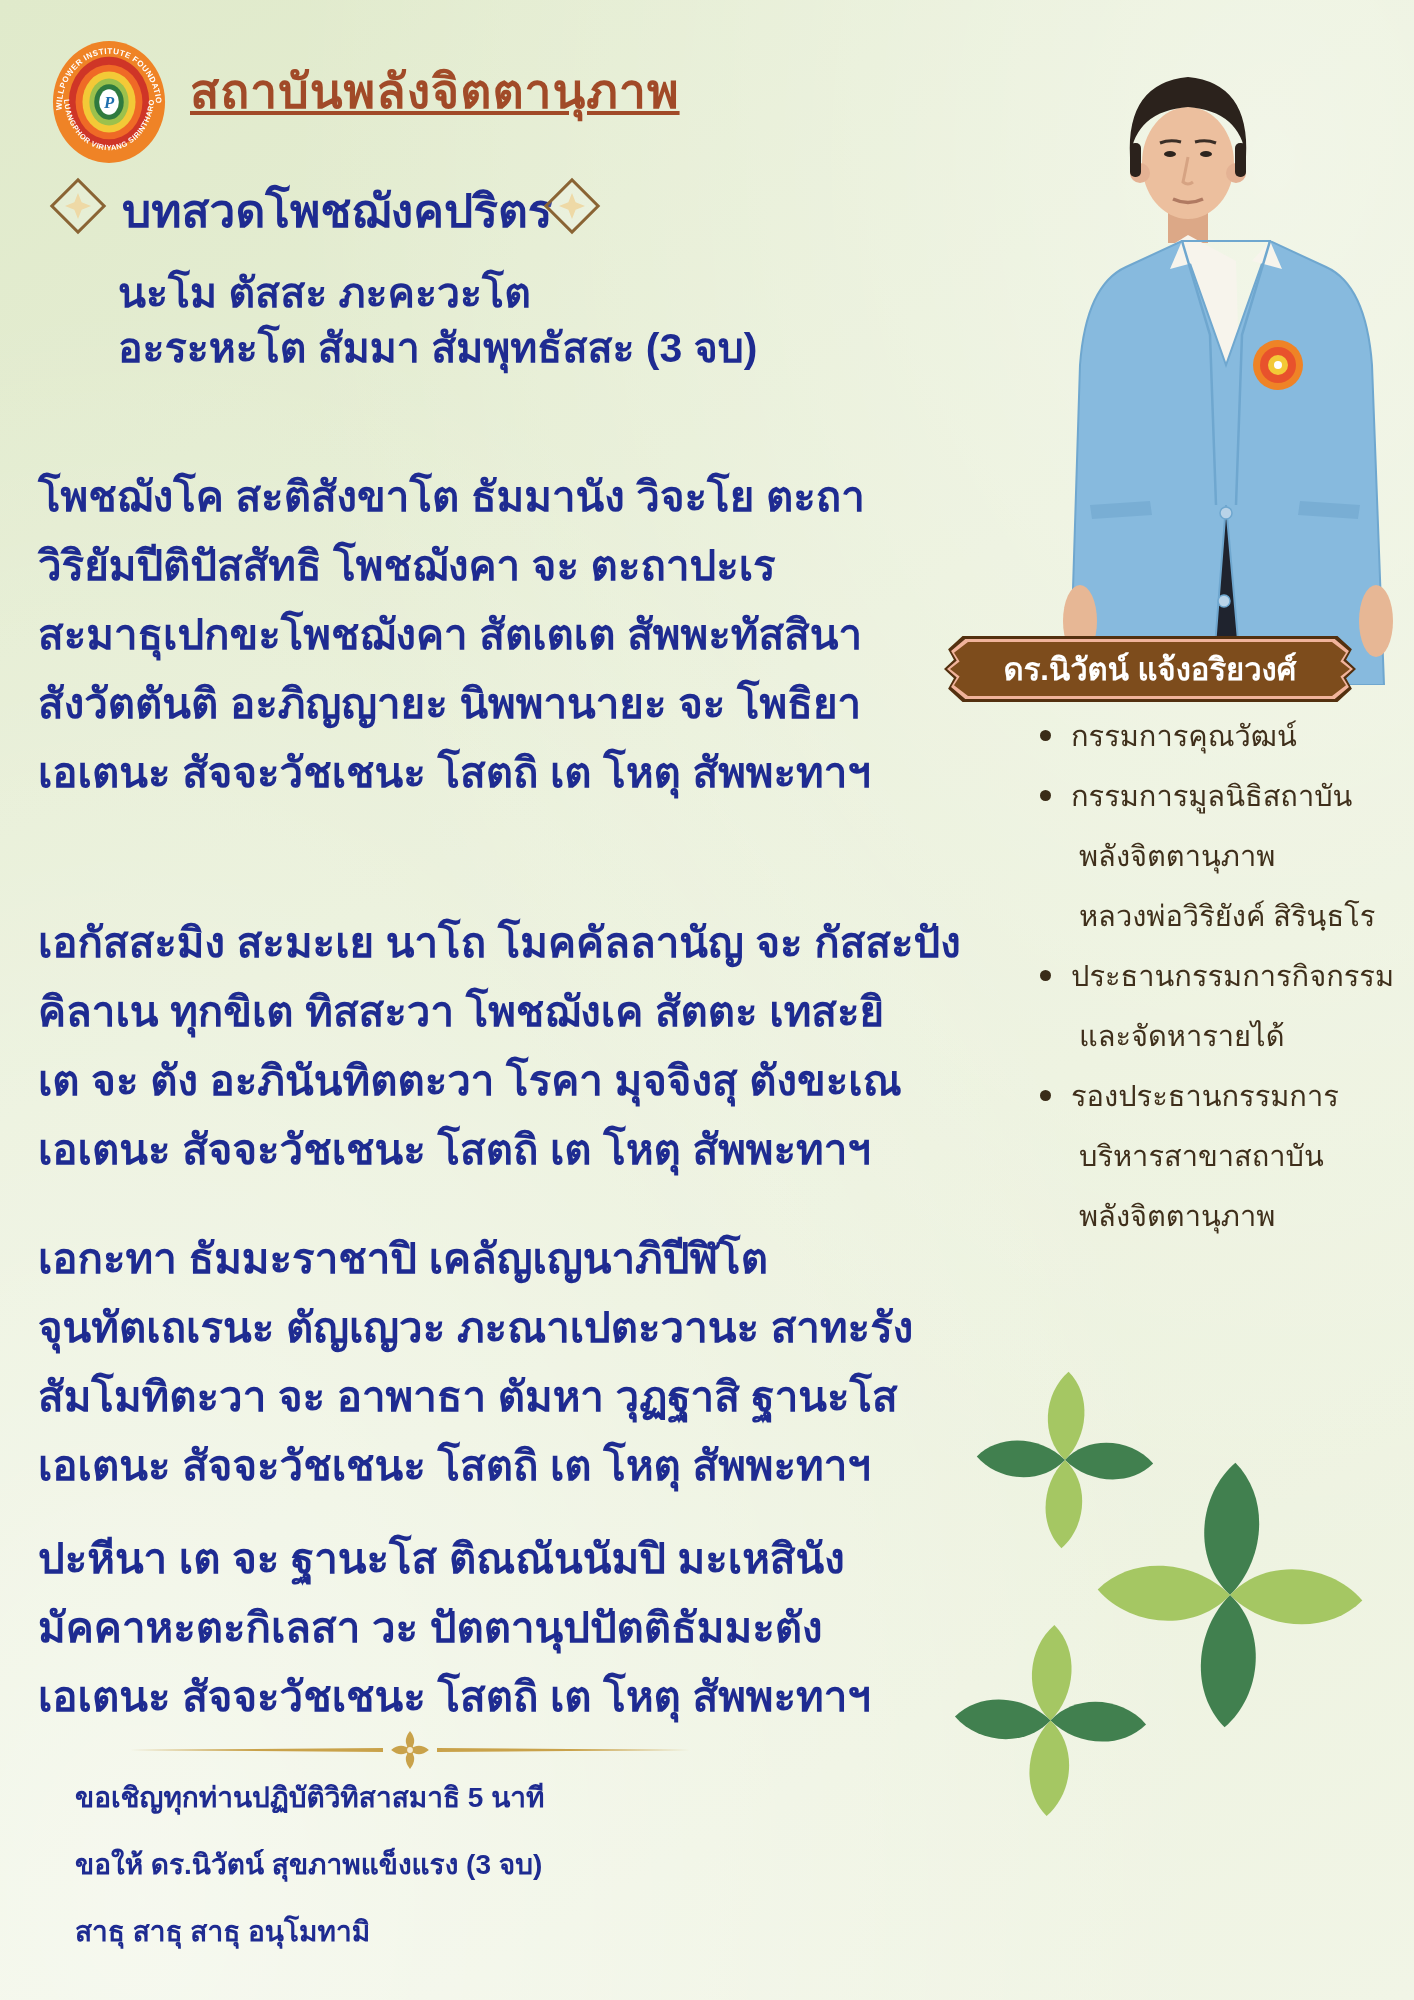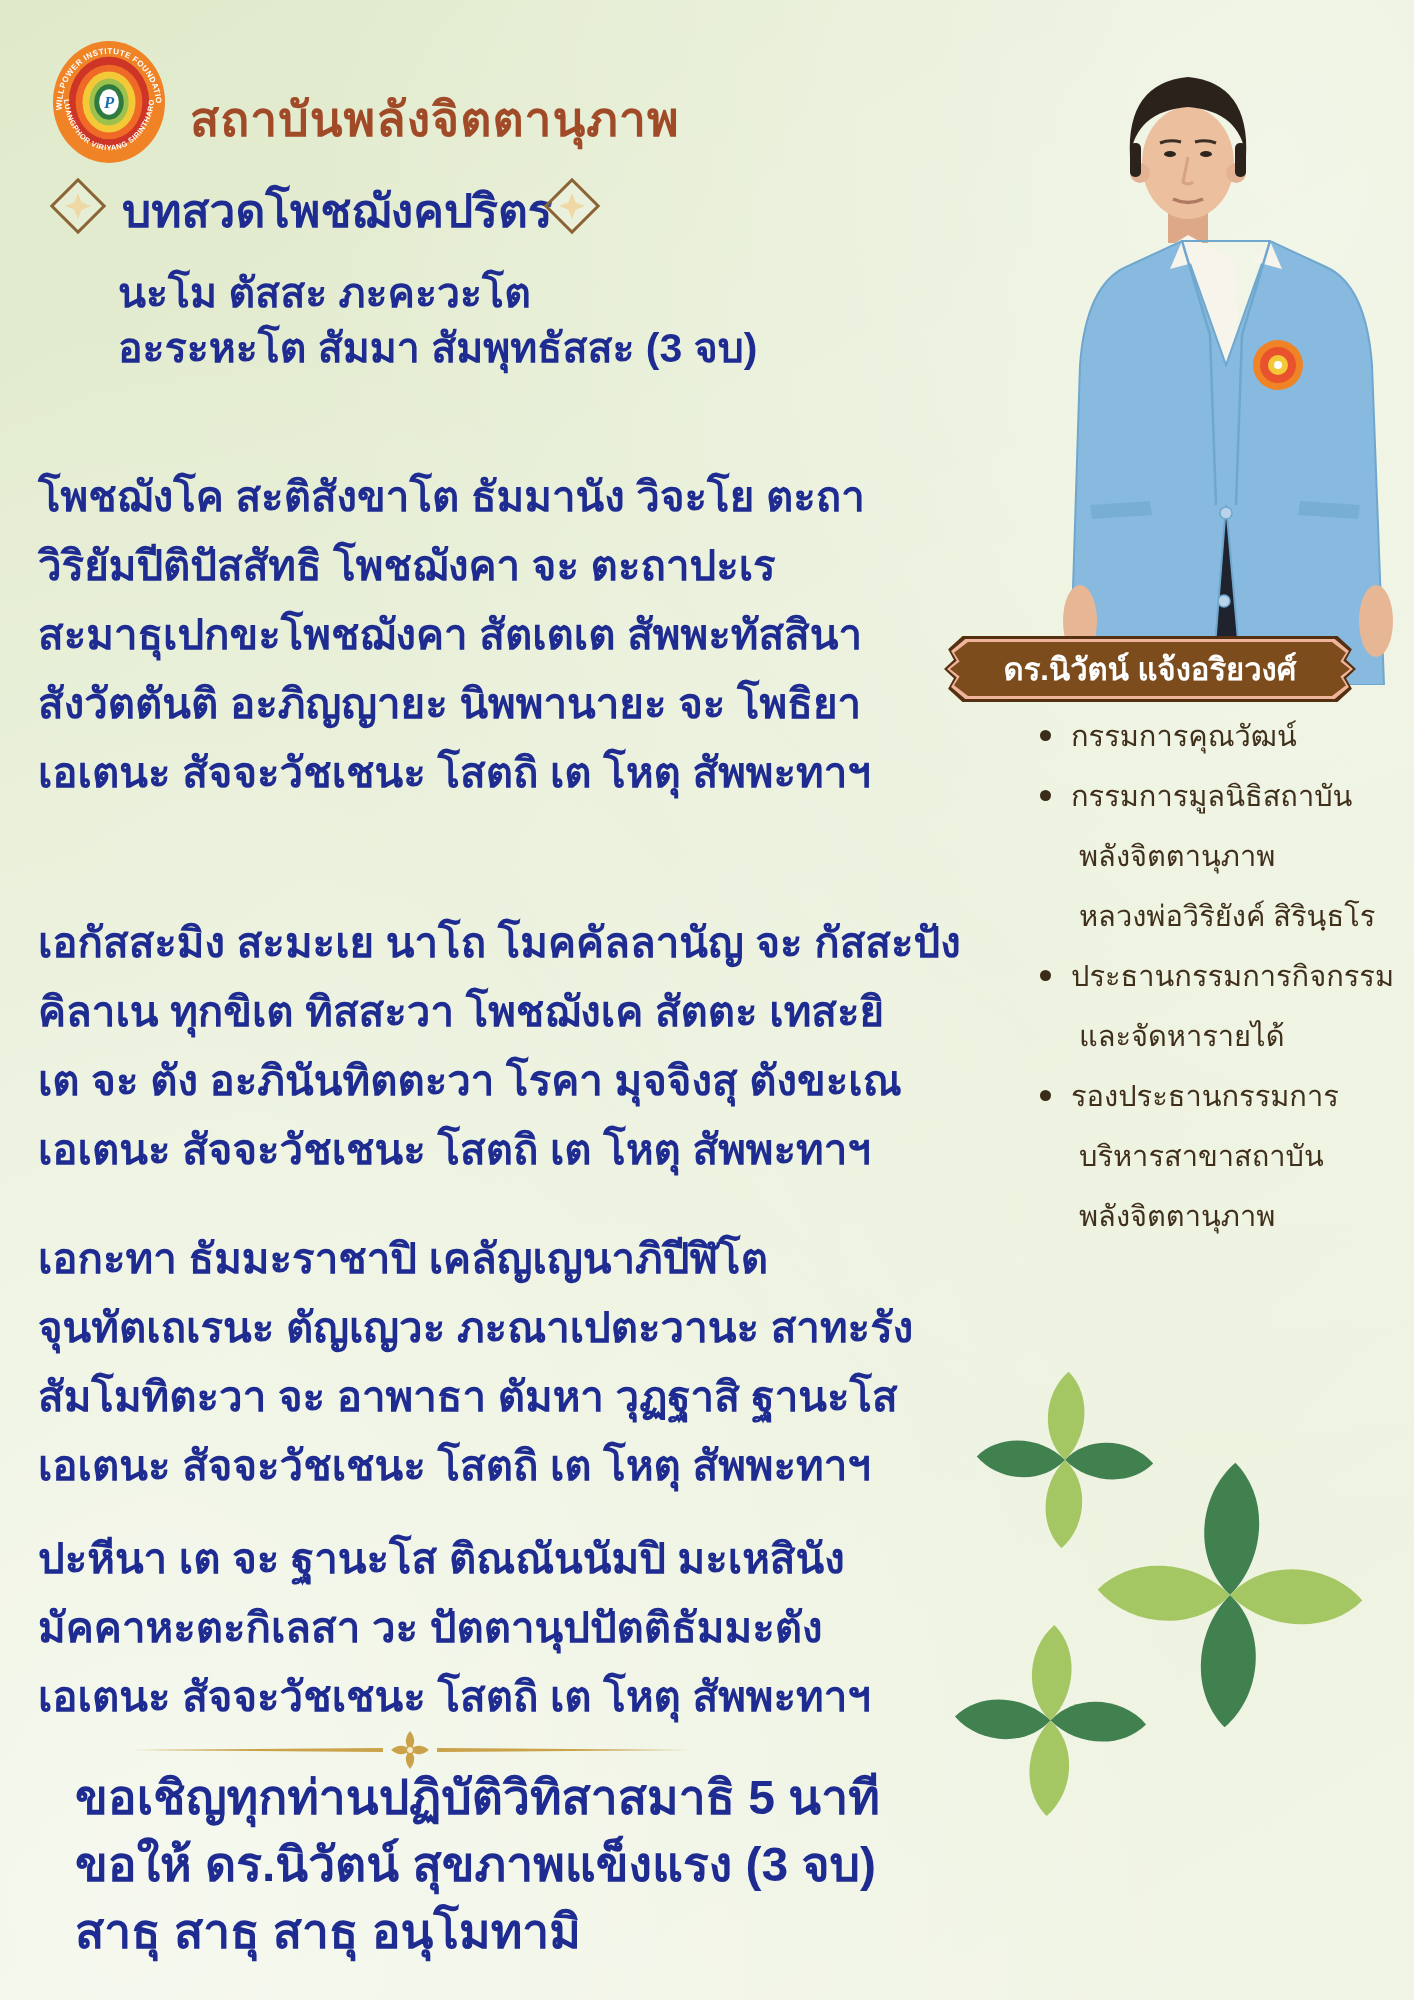--- a/index.html
+++ b/index.html
@@ -9,22 +9,22 @@
     overflow:hidden;
     font-family:"Liberation Sans","DejaVu Sans",sans-serif;
     background:
       radial-gradient(ellipse at 90% 8%, rgba(255,255,255,.45), transparent 55%),
       radial-gradient(ellipse at 10% 95%, rgba(255,255,255,.5), transparent 60%),
       linear-gradient(150deg,#e0eacb 0%,#e8efd7 40%,#f1f5e6 100%);
   }
   
   .logo{position:absolute;left:50px;top:38px;width:118px;height:128px;}
   .org-name{
-    position:absolute;left:190px;top:81px;
-    font-size:48px;font-weight:bold;color:#a14a28;letter-spacing:1px;
+    position:absolute;left:190px;top:53px;
+    font-size:48px;font-weight:bold;color:#a14a28;letter-spacing:1px;text-decoration:underline;
   }
   
   .chant-title{
     position:absolute;left:122px;top:174px;
     font-size:46px;font-weight:800;color:#1e2b91;
   }
   .orn{position:absolute;width:40px;height:40px;}
   .orn .dia{
     position:absolute;inset:0;transform:rotate(45deg);
     border:3px solid #8a6434;background:rgba(255,255,255,.15);
@@ -54,21 +54,21 @@
     position:absolute;left:130px;top:1728px;width:560px;height:44px;
     display:flex;align-items:center;justify-content:center;
   }
   .divider .bar{flex:1;height:5px;background:#c9a24a;}
   .divider .bar.l{clip-path:polygon(0 50%,100% 10%,100% 90%);}
   .divider .bar.r{clip-path:polygon(0 10%,100% 50%,0 90%);}
   .divider svg{margin:0 6px;}
   
   .closing{
     position:absolute;left:75px;top:1764px;
-    font-size:48px;font-weight:bold;color:#1e2b91;line-height:67px;white-space:nowrap;
+    font-size:28px;font-weight:bold;color:#1e2b91;line-height:67px;white-space:nowrap;
   }
   
   .photo{position:absolute;left:1030px;top:35px;width:384px;height:650px;}
   .plate{
     position:absolute;left:944px;top:636px;width:412px;height:66px;
     background:#53300f;
     clip-path:polygon(4.5% 0,95.5% 0,99% 20%,97.6% 36%,100% 50%,97.6% 64%,99% 80%,95.5% 100%,4.5% 100%,1% 80%,2.4% 64%,0 50%,2.4% 36%,1% 20%);
   }
   .plate .mid{
     position:absolute;inset:3px;background:#f0b39b;

